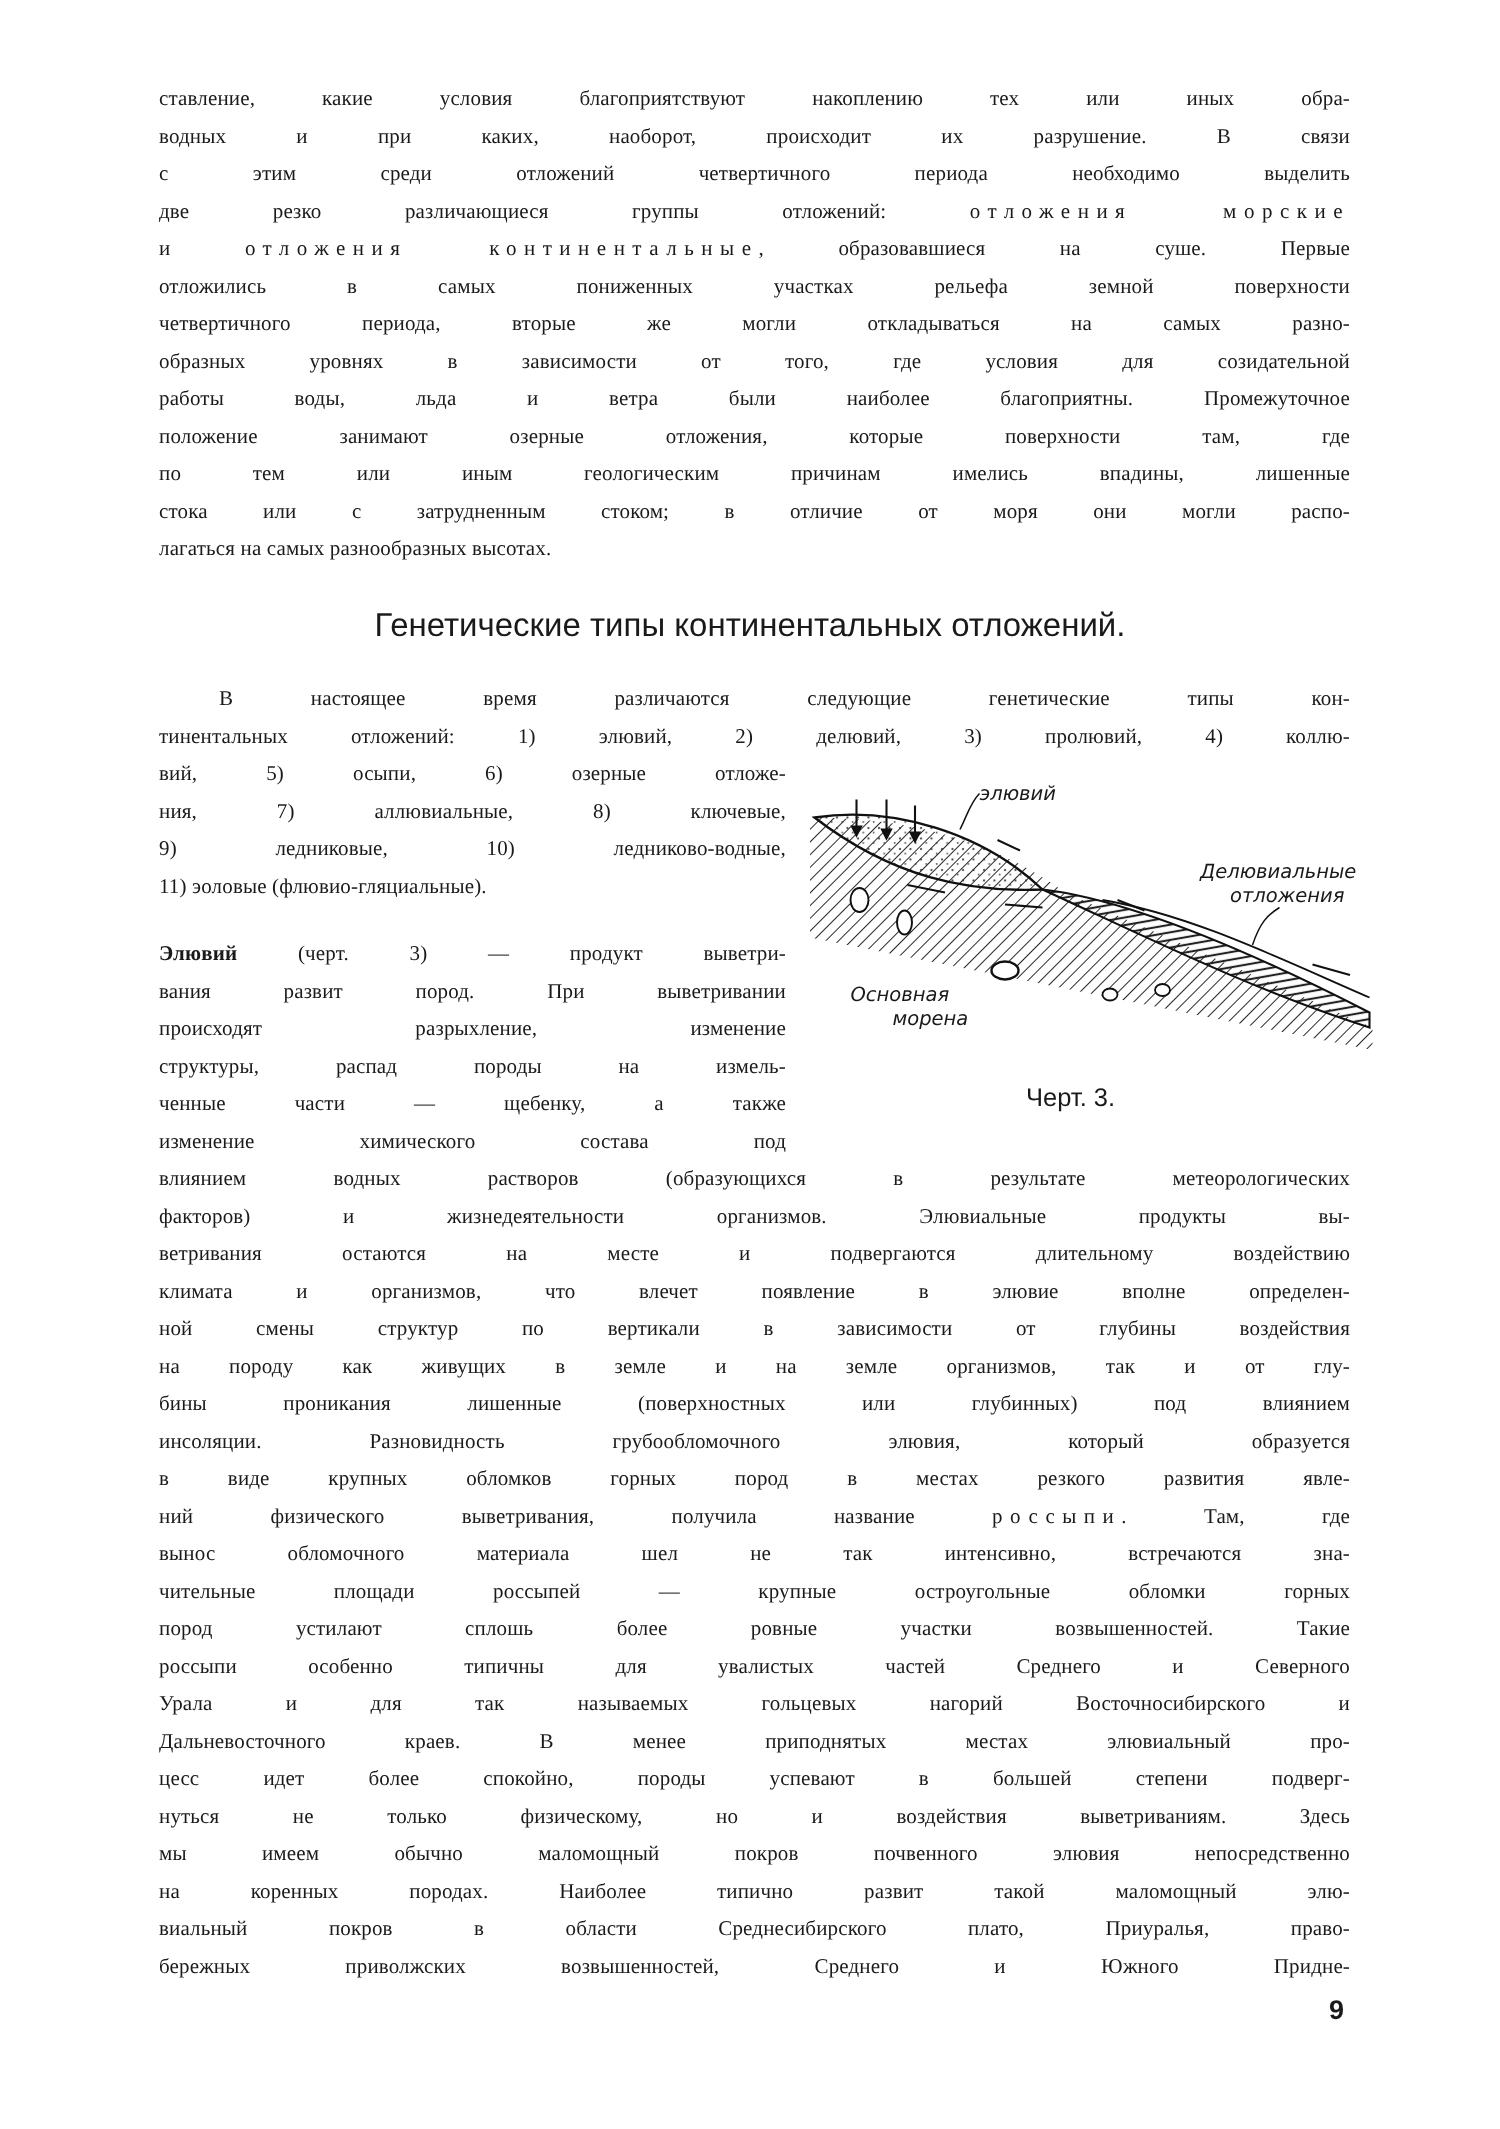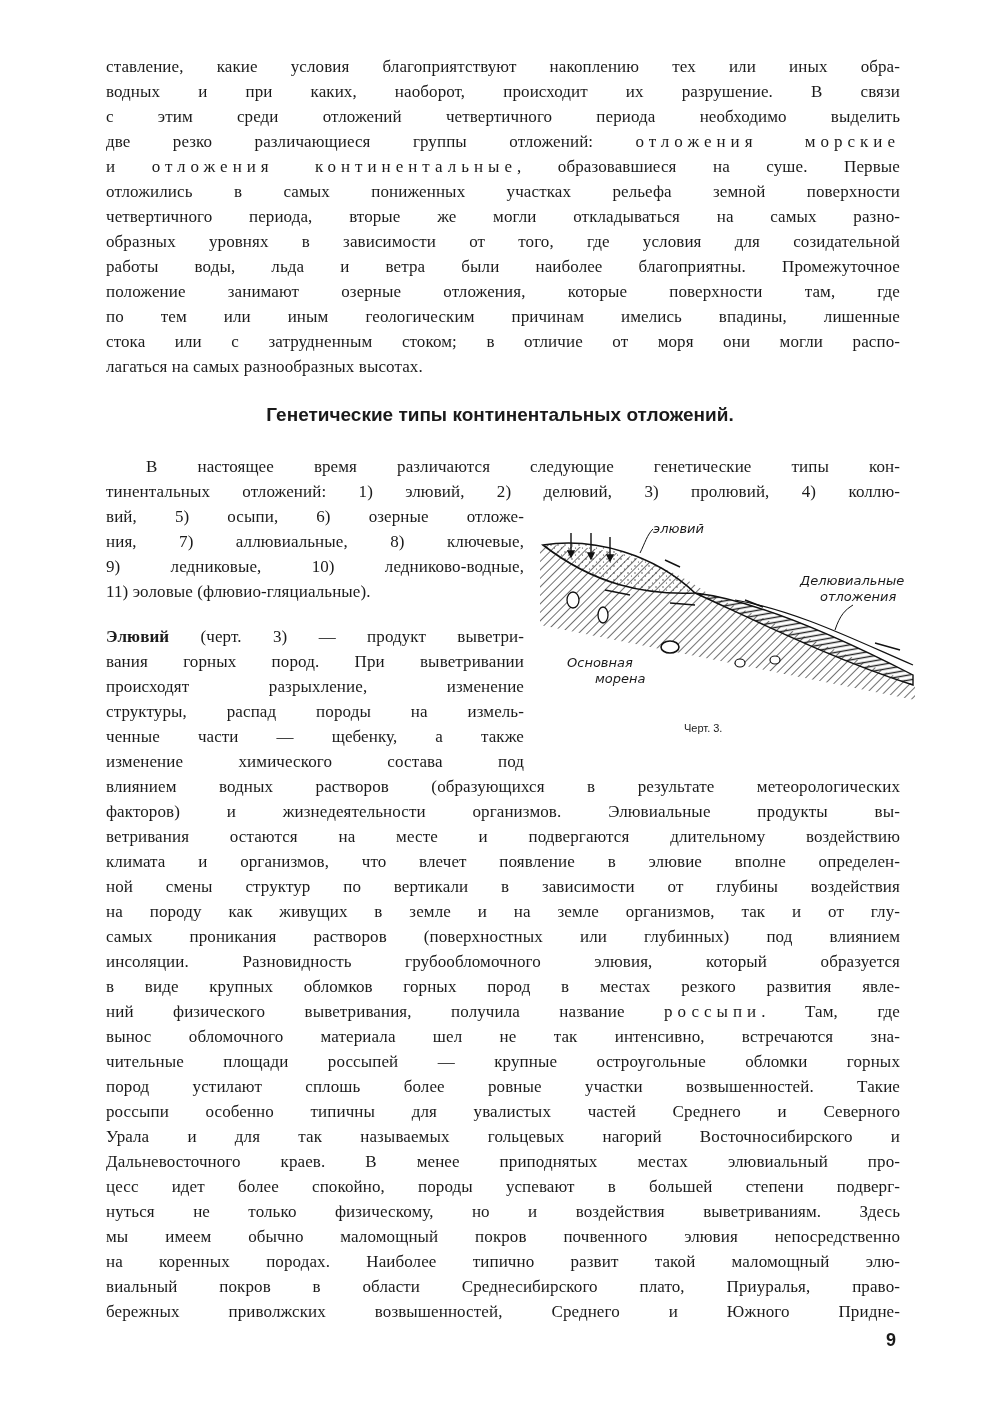--- a/index.html
+++ b/index.html
@@ -1,27 +1,27 @@
 <!DOCTYPE html>
 <html><head>
 <meta charset="utf-8">
 <style>
   html, body { margin: 0; padding: 0; background: #ffffff; }
   body { width: 1000px; height: 1419px; position: relative; overflow: hidden; color: #1a1a1a;
          font-family: "Liberation Serif", "DejaVu Serif", serif; }
-  .line { position: absolute; left: 106px; width: 794px; white-space: nowrap; font-size: 17px;
+  .line { position: absolute; left: 106px; width: 794px; white-space: nowrap; font-size: 14px;
           line-height: 24px; text-align: justify; text-align-last: justify; letter-spacing: 0.1px; }
   .narrow { width: 418px; }
   .last { text-align-last: left; }
   .heading { position: absolute; left: 0; width: 1000px; top: 404px; text-align: center;
-             font-family: "Liberation Sans", "DejaVu Sans", sans-serif; font-weight: bold; font-size: 19px; }
+             font-family: "Liberation Sans", "DejaVu Sans", sans-serif; font-weight: normal; font-size: 22px; }
   .sp { letter-spacing: 5px; }
   .bold { font-weight: bold; }
   .figure { position: absolute; left: 535px; top: 515px; width: 385px; height: 200px; }
-  .caption { position: absolute; left: 684px; top: 722px; font-family: "Liberation Sans", "DejaVu Sans", sans-serif; font-size: 11px; }
+  .caption { position: absolute; left: 684px; top: 722px; font-family: "Liberation Sans", "DejaVu Sans", sans-serif; font-size: 17px; }
   .pagenum { position: absolute; left: 886px; top: 1330px; font-family: "Liberation Sans", "DejaVu Sans", sans-serif; font-weight: bold; font-size: 18px; }
   .flabel { font-family: "DejaVu Sans", sans-serif; font-style: italic; font-size: 13px; fill: #1a1a1a; }
 </style>
 </head>
 <body>
 
 <div class="line" style="top:55px">ставление, какие условия благоприятствуют накоплению тех или иных обра-</div>
 <div class="line" style="top:80px">водных и при каких, наоборот, происходит их разрушение. В связи</div>
 <div class="line" style="top:105px">с этим среди отложений четвертичного периода необходимо выделить</div>
 <div class="line" style="top:130px"><span>две резко различающиеся группы отложений: </span><span class="sp">отложения морские</span></div>
@@ -38,32 +38,32 @@
 <div class="heading">Генетические типы континентальных отложений.</div>
 
 <div class="line" style="top:455px; left:146px; width:754px">В настоящее время различаются следующие генетические типы кон-</div>
 <div class="line" style="top:480px">тинентальных отложений: 1) элювий, 2) делювий, 3) пролювий, 4) коллю-</div>
 <div class="line narrow" style="top:505px">вий, 5) осыпи, 6) озерные отложе-</div>
 <div class="line narrow" style="top:530px">ния, 7) аллювиальные, 8) ключевые,</div>
 <div class="line narrow" style="top:555px">9) ледниковые, 10) ледниково-водные,</div>
 <div class="line narrow last" style="top:580px">11) эоловые (флювио-гляциальные).</div>
 
 <div class="line narrow" style="top:625px"><span class="bold">Элювий</span><span> (черт. 3) — продукт выветри-</span></div>
-<div class="line narrow" style="top:650px">вания горных пород. При выветривании</div>
+<div class="line narrow" style="top:650px">вания развит пород. При выветривании</div>
 <div class="line narrow" style="top:675px">происходят разрыхление, изменение</div>
 <div class="line narrow" style="top:700px">структуры, распад породы на измель-</div>
 <div class="line narrow" style="top:725px">ченные части — щебенку, а также</div>
 <div class="line narrow" style="top:750px">изменение химического состава под</div>
 <div class="line" style="top:775px">влиянием водных растворов (образующихся в результате метеорологических</div>
 <div class="line" style="top:800px">факторов) и жизнедеятельности организмов. Элювиальные продукты вы-</div>
 <div class="line" style="top:825px">ветривания остаются на месте и подвергаются длительному воздействию</div>
 <div class="line" style="top:850px">климата и организмов, что влечет появление в элювие вполне определен-</div>
 <div class="line" style="top:875px">ной смены структур по вертикали в зависимости от глубины воздействия</div>
 <div class="line" style="top:900px">на породу как живущих в земле и на земле организмов, так и от глу-</div>
-<div class="line" style="top:925px">самых проникания растворов (поверхностных или глубинных) под влиянием</div>
+<div class="line" style="top:925px">бины проникания лишенные (поверхностных или глубинных) под влиянием</div>
 <div class="line" style="top:950px">инсоляции. Разновидность грубообломочного элювия, который образуется</div>
 <div class="line" style="top:975px">в виде крупных обломков горных пород в местах резкого развития явле-</div>
 <div class="line" style="top:1000px"><span>ний физического выветривания, получила название </span><span class="sp">россыпи</span><span>. Там, где</span></div>
 <div class="line" style="top:1025px">вынос обломочного материала шел не так интенсивно, встречаются зна-</div>
 <div class="line" style="top:1050px">чительные площади россыпей — крупные остроугольные обломки горных</div>
 <div class="line" style="top:1075px">пород устилают сплошь более ровные участки возвышенностей. Такие</div>
 <div class="line" style="top:1100px">россыпи особенно типичны для увалистых частей Среднего и Северного</div>
 <div class="line" style="top:1125px">Урала и для так называемых гольцевых нагорий Восточносибирского и</div>
 <div class="line" style="top:1150px">Дальневосточного краев. В менее приподнятых местах элювиальный про-</div>
 <div class="line" style="top:1175px">цесс идет более спокойно, породы успевают в большей степени подверг-</div>

